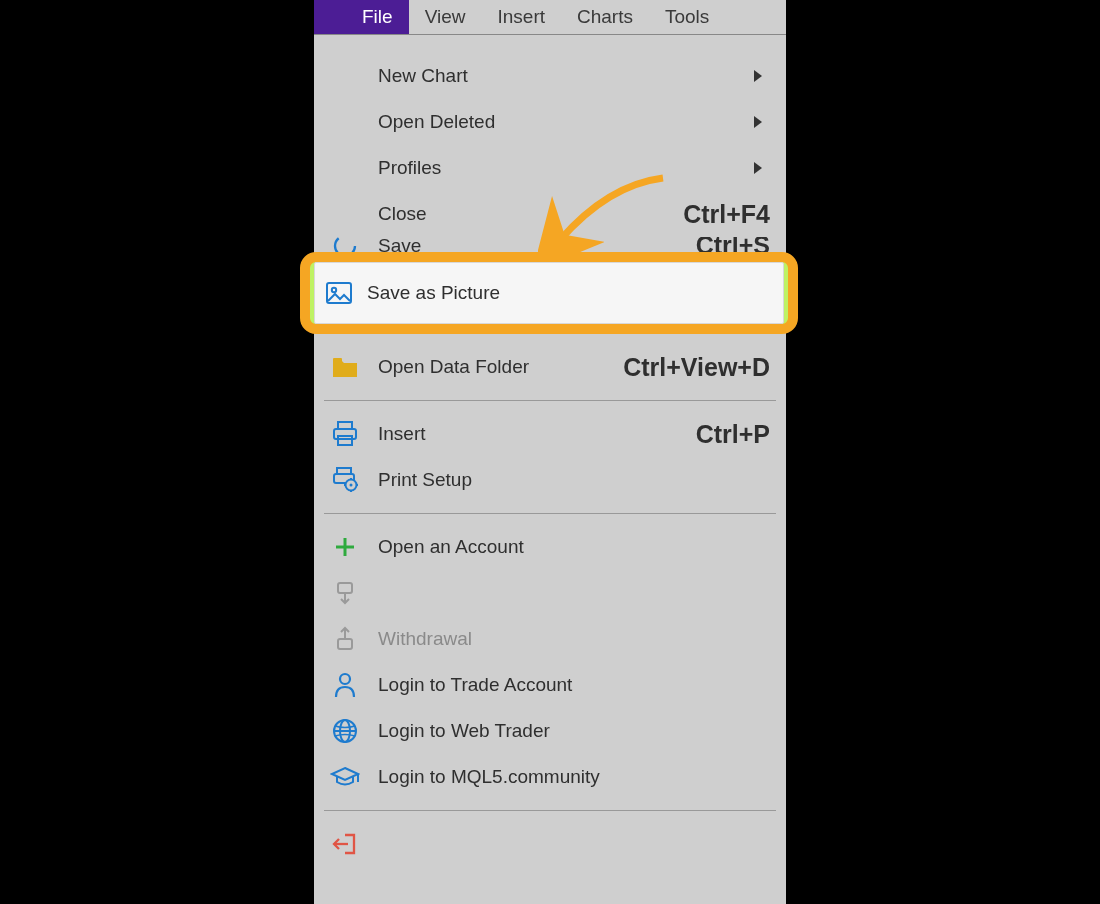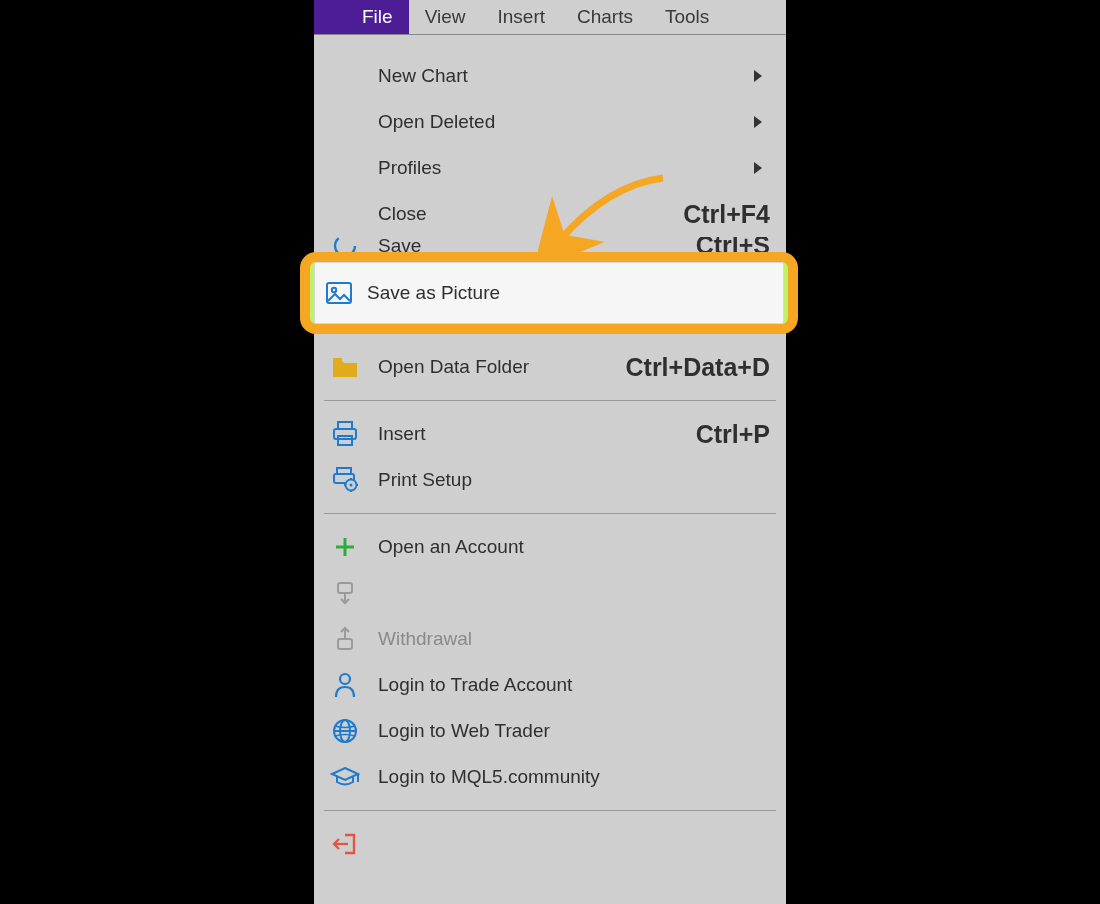--- a/index.html
+++ b/index.html
@@ -161,21 +161,21 @@
     <div style="height:90px"></div>
 
     <div class="menu-row">
       <span class="icon-slot">
         <svg width="28" height="24" viewBox="0 0 28 24">
             <path d="M2 5 h8 l3 3 h13 v14 h-24 z" fill="#e0ac1b"></path>
             <rect x="2" y="3" width="9" height="4" rx="1" fill="#e0ac1b"></rect>
           </svg>
       </span>
       <span class="label">Open Data Folder</span>
-      <span class="shortcut">Ctrl+Data+D</span>
+      <span class="shortcut">Ctrl+View+D</span>
     </div>
 
     <div class="sep"></div>
 
     <div class="menu-row">
       <span class="icon-slot">
         <svg width="28" height="26" viewBox="0 0 28 26">
             <rect x="7" y="1" width="14" height="7" fill="none" stroke="#1e7bce" stroke-width="2"></rect>
             <rect x="3" y="8" width="22" height="10" rx="2" fill="none" stroke="#1e7bce" stroke-width="2"></rect>
             <rect x="7" y="15" width="14" height="9" fill="none" stroke="#1e7bce" stroke-width="2"></rect>

